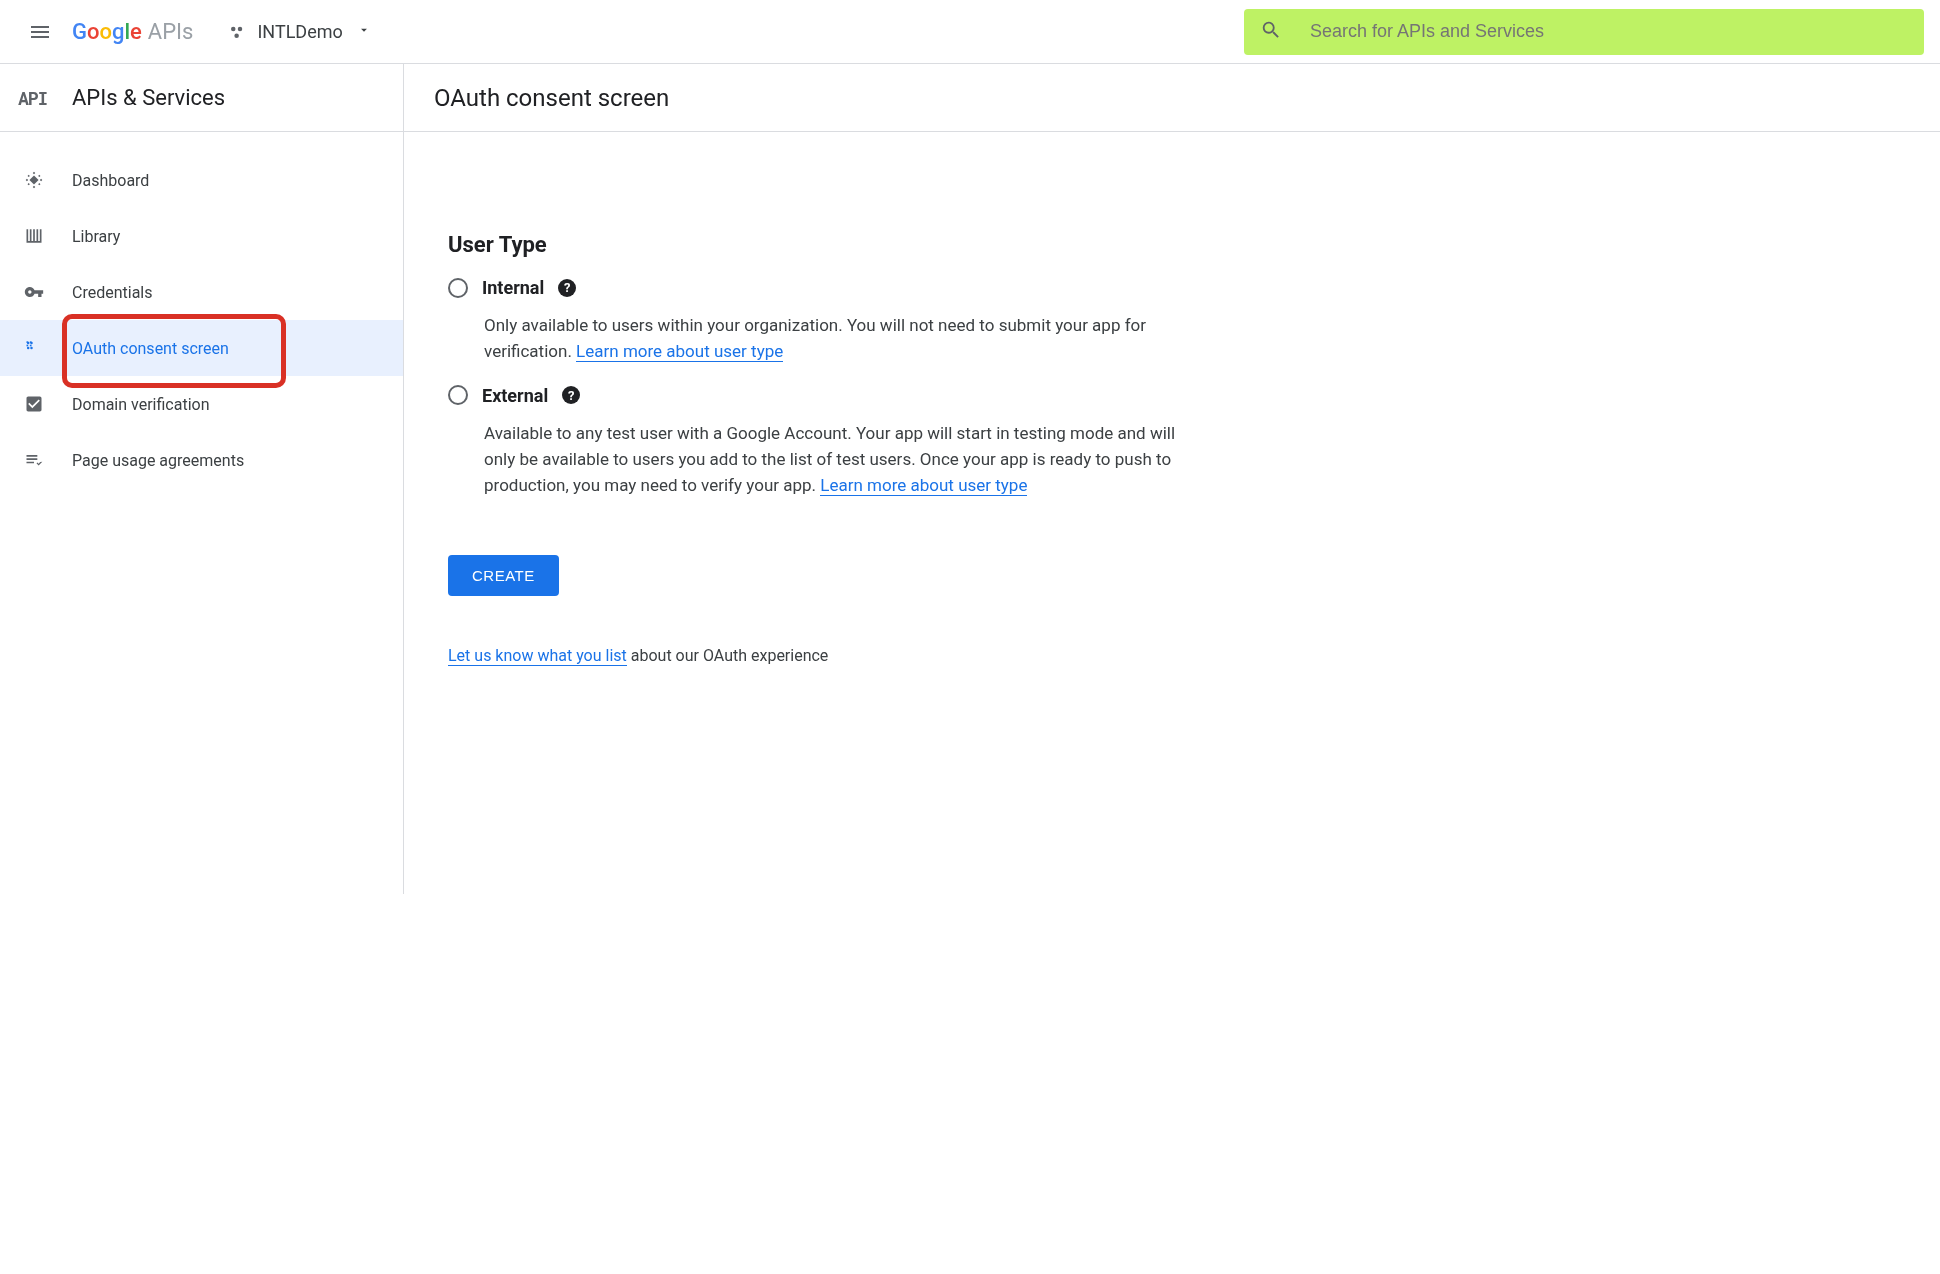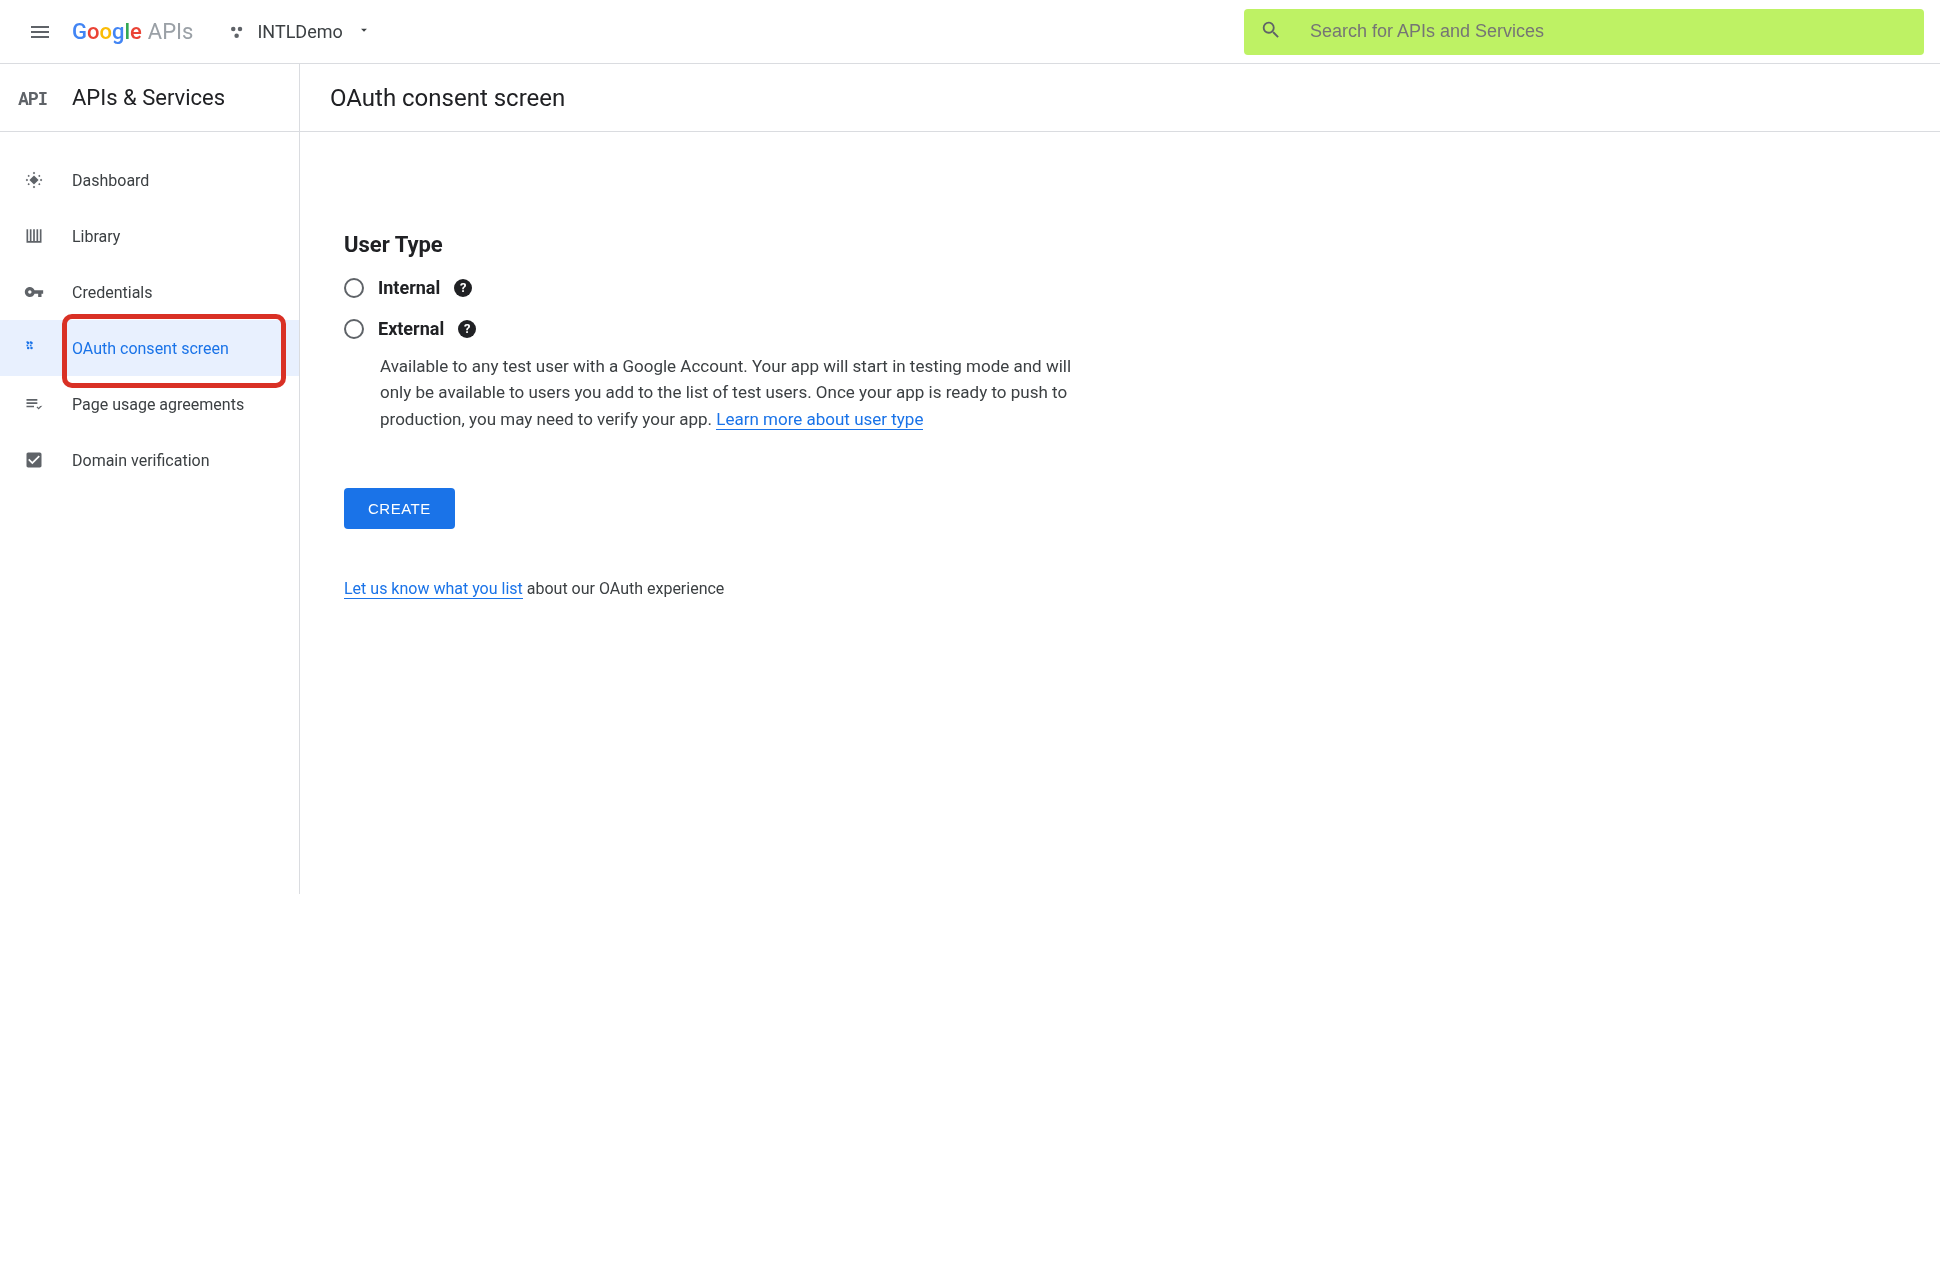--- a/index.html
+++ b/index.html
@@ -17,21 +17,21 @@
   .logo-text { font-size: 22px; font-weight: 500; }
   .logo-apis { font-size: 22px; color: #9aa0a6; margin-left: 6px; }
   .project-selector { display: flex; align-items: center; margin-left: 24px; cursor: pointer; padding: 6px 10px; border-radius: 4px; }
   .project-icon { width: 20px; height: 20px; display: flex; align-items: center; justify-content: center; margin-right: 10px; }
   .project-name { font-size: 18px; color: #3c4043; }
   .dropdown-arrow { margin-left: 14px; }
   .search-box { margin-left: auto; background: #bef264; border-radius: 4px; display: flex; align-items: center; width: 680px; height: 46px; padding: 0 16px; }
   .search-box svg { width: 22px; height: 22px; fill: #5f6368; margin-right: 28px; }
   .search-input { border: none; background: transparent; font-size: 18px; color: #5f6368; flex: 1; outline: none; }
   .body-layout { display: flex; }
-  .sidebar { width: 300px; border-right: 1px solid #dadce0; min-height: 830px; }
+  .sidebar { width: 404px; border-right: 1px solid #dadce0; min-height: 830px; }
   .sidebar-header { display: flex; align-items: center; height: 68px; border-bottom: 1px solid #dadce0; padding-left: 18px; }
   .api-icon { font-family: "Roboto Mono", monospace; font-weight: 700; font-size: 18px; color: #5f6368; letter-spacing: -1px; width: 36px; }
   .sidebar-title { font-size: 22px; color: #202124; margin-left: 18px; }
   .nav { padding-top: 20px; }
   .nav-item { display: flex; align-items: center; height: 56px; padding-left: 22px; cursor: pointer; font-size: 16px; color: #3c4043; }
   .nav-item.selected { background: #e8f0fe; color: #1a73e8; }
   .nav-icon { width: 24px; height: 24px; display: flex; align-items: center; justify-content: center; margin-right: 26px; }
   .nav-icon svg { width: 20px; height: 20px; fill: #5f6368; }
   .nav-item.selected .nav-icon svg { fill: #1a73e8; }
   .highlight-box { position: relative; }
@@ -140,49 +140,52 @@
               <rect x="7" y="8" width="2" height="2"></rect>
               <path d="M13 6l-1.5 1.5L13 9l4-4-1.5-1.5z" fill="none"></path>
               <path d="M11 4l7 3-3 2 2 4-2 1-2-4-3 2z" fill="none"></path>
             </svg>
         </span>
         <span>OAuth consent screen</span>
       </div>
       <div class="nav-item">
         <span class="nav-icon">
           <svg viewBox="0 0 24 24">
+              <path d="M19 3H5c-1.1 0-2 .9-2 2v14c0 1.1.9 2 2 2h14c1.1 0 2-.9 2-2V5c0-1.1-.9-2-2-2zm-9 14l-5-5 1.41-1.41L10 14.17l7.59-7.59L19 8l-9 9z"></path>
+            </svg>
+        </span>
+        <span>Domain verification</span>
+      </div>
+      <div class="nav-item">
+        <span class="nav-icon">
+          <svg viewBox="0 0 24 24">
               <path d="M3 6h13v2H3zm0 4h13v2H3zm0 4h9v2H3zm16.5.5l-2 2L16 15l-1 1 2.5 2.5L22 14z"></path>
             </svg>
         </span>
         <span>Page usage agreements</span>
-      </div>
-      <div class="nav-item">
-        <span class="nav-icon">
-          <svg viewBox="0 0 24 24">
-              <path d="M19 3H5c-1.1 0-2 .9-2 2v14c0 1.1.9 2 2 2h14c1.1 0 2-.9 2-2V5c0-1.1-.9-2-2-2zm-9 14l-5-5 1.41-1.41L10 14.17l7.59-7.59L19 8l-9 9z"></path>
-            </svg>
-        </span>
-        <span>Domain verification</span>
       </div>
     </div>
   </div>
 
   <div class="main">
     <div class="main-header">
       <span class="main-title">OAuth consent screen</span>
     </div>
     <div class="content">
       <h2 class="section-heading">User Type</h2>
 
       <div class="radio-option">
         <div class="radio-row">
           <span class="radio-circle"></span>
           <span class="radio-label">Internal</span>
           <span class="help-icon">?</span>
         </div>
+        <p class="option-desc">
+          <span>Only available to users within your organization. You will not need to submit your app for verification. </span><a class="link">Learn more about user type</a>
+        </p>
       </div>
 
       <div class="radio-option">
         <div class="radio-row">
           <span class="radio-circle"></span>
           <span class="radio-label">External</span>
           <span class="help-icon">?</span>
         </div>
         <p class="option-desc">
           <span>Available to any test user with a Google Account. Your app will start in testing mode and will only be available to users you add to the list of test users. Once your app is ready to push to production, you may need to verify your app. </span><a class="link">Learn more about user type</a>

